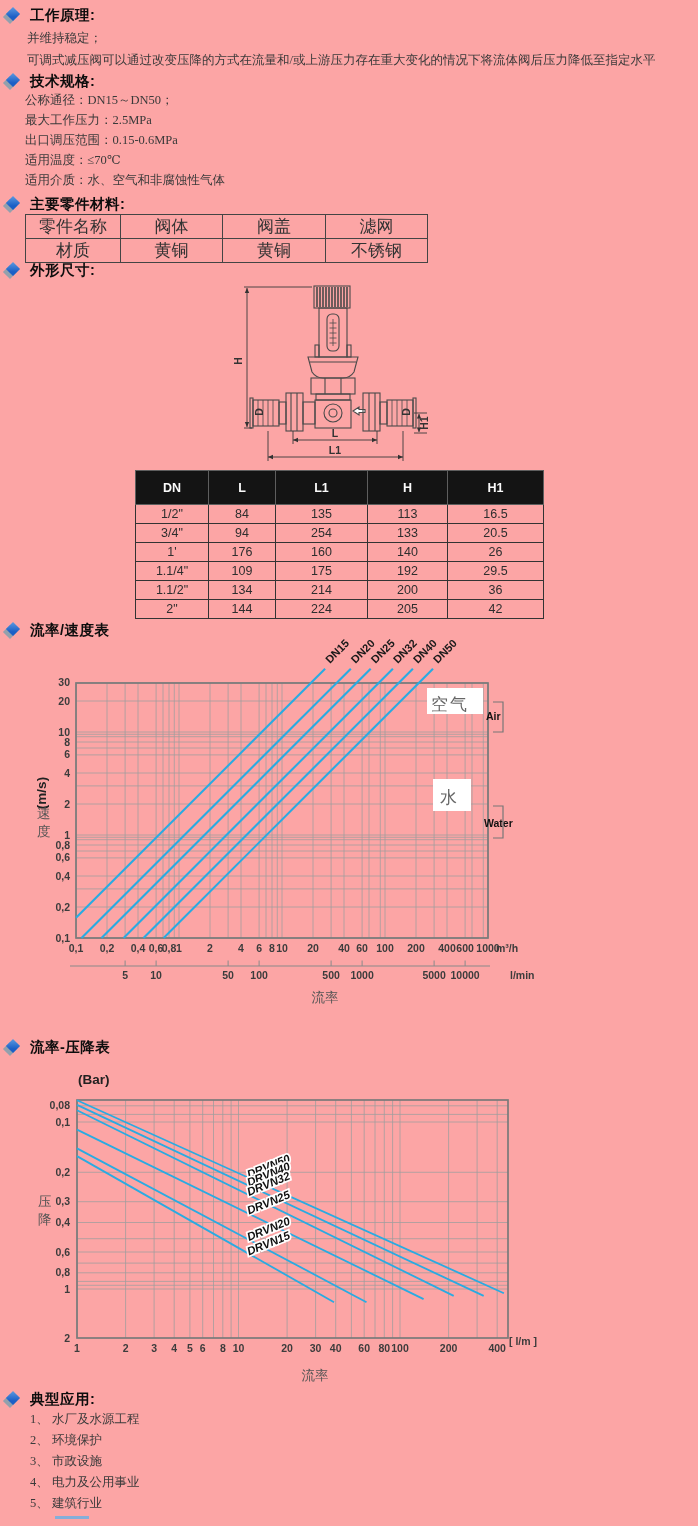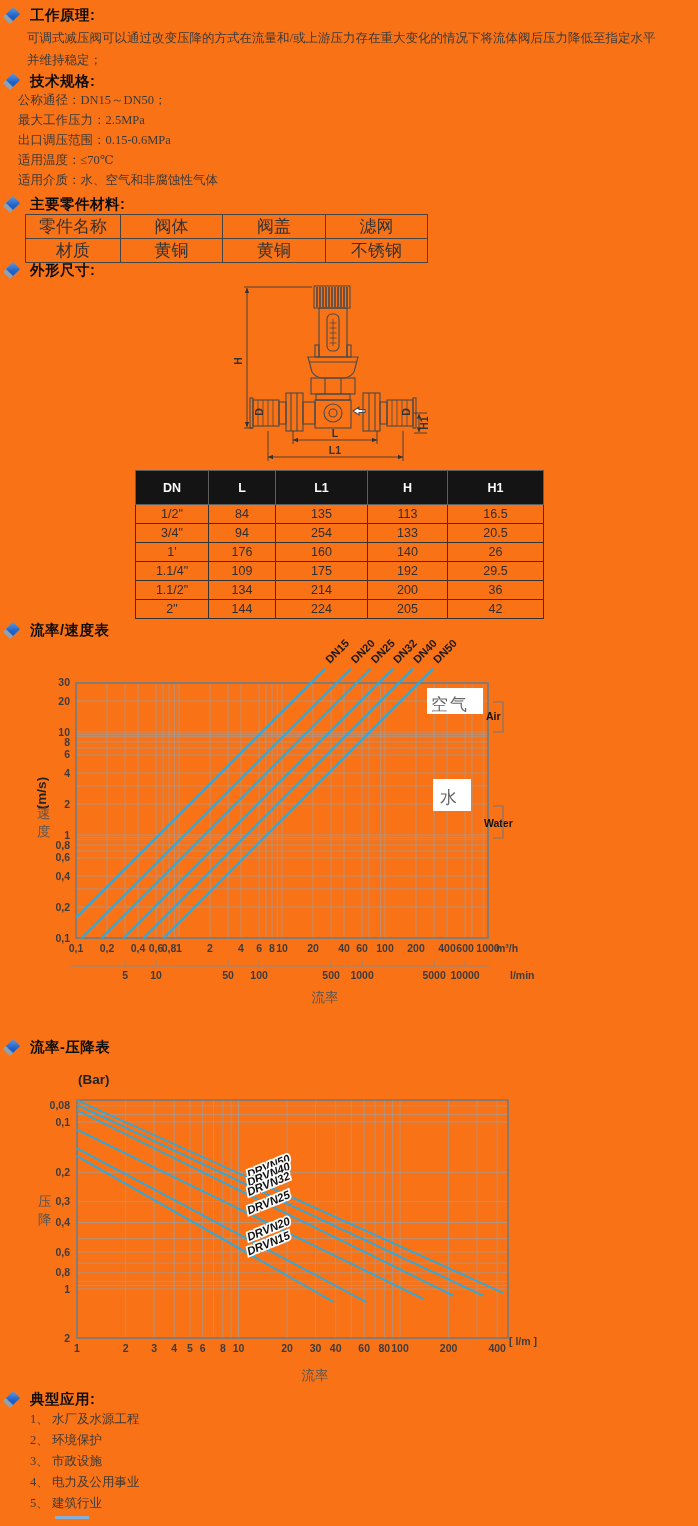--- a/index.html
+++ b/index.html
@@ -1,16 +1,16 @@
 <!DOCTYPE html>
 <html><head>
 <meta charset="utf-8">
 <style>
 html,body{margin:0;padding:0;background:#fff}
-.page{position:relative;width:698px;height:1526px;background:#f97316;overflow:hidden;
+.page{position:relative;width:698px;height:1526px;background:#fca5a5;overflow:hidden;
   font-family:"Liberation Serif","DejaVu Serif",serif}
 .heading{position:absolute;left:8px;height:18px;display:flex;align-items:center;
   font-family:"Liberation Sans","DejaVu Sans",sans-serif;font-size:14.5px;font-weight:700;color:#0d0d0d;letter-spacing:.5px;white-space:nowrap}
 .diamond{position:relative;width:12px;height:12px;margin-right:10px;flex:none}
 .diamond::before{content:"";position:absolute;left:-3px;top:3px;width:10px;height:10px;background:#93a0ad;transform:rotate(45deg)}
 .diamond::after{content:"";position:absolute;left:0;top:0;width:10px;height:10px;
   background:linear-gradient(135deg,#5d9ae0 0%,#1c5fc6 70%);transform:rotate(45deg)}
 .block{position:absolute}
 .tline{font-size:12.5px;color:#3a3a3a;line-height:20px;white-space:nowrap}
 #principle-lines .tline{line-height:21.5px}
@@ -39,29 +39,29 @@
 </head>
 <body>
 
 <div class="page">
 
   <div class="heading" style="top:6px">
     <span class="diamond"></span>
     <span>工作原理:</span>
   </div>
   <div class="block" id="principle-lines" style="left:27px;top:28px">
+      <div class="tline">并维持稳定；</div>
       <div class="tline">可调式减压阀可以通过改变压降的方式在流量和/或上游压力存在重大变化的情况下将流体阀后压力降低至指定水平</div>
-      <div class="tline">并维持稳定；</div>
     </div>
 
   <div class="heading" style="top:72px">
     <span class="diamond"></span>
     <span>技术规格:</span>
   </div>
-  <div class="block" id="spec-list" style="left:18px;top:90px">
+  <div class="block" id="spec-list" style="left:25px;top:90px">
       <div class="tline">公称通径：DN15～DN50；</div>
       <div class="tline">最大工作压力：2.5MPa</div>
       <div class="tline">出口调压范围：0.15-0.6MPa</div>
       <div class="tline">适用温度：≤70℃</div>
       <div class="tline">适用介质：水、空气和非腐蚀性气体</div>
     </div>
 
   <div class="heading" style="top:195px">
     <span class="diamond"></span>
     <span>主要零件材料:</span>

